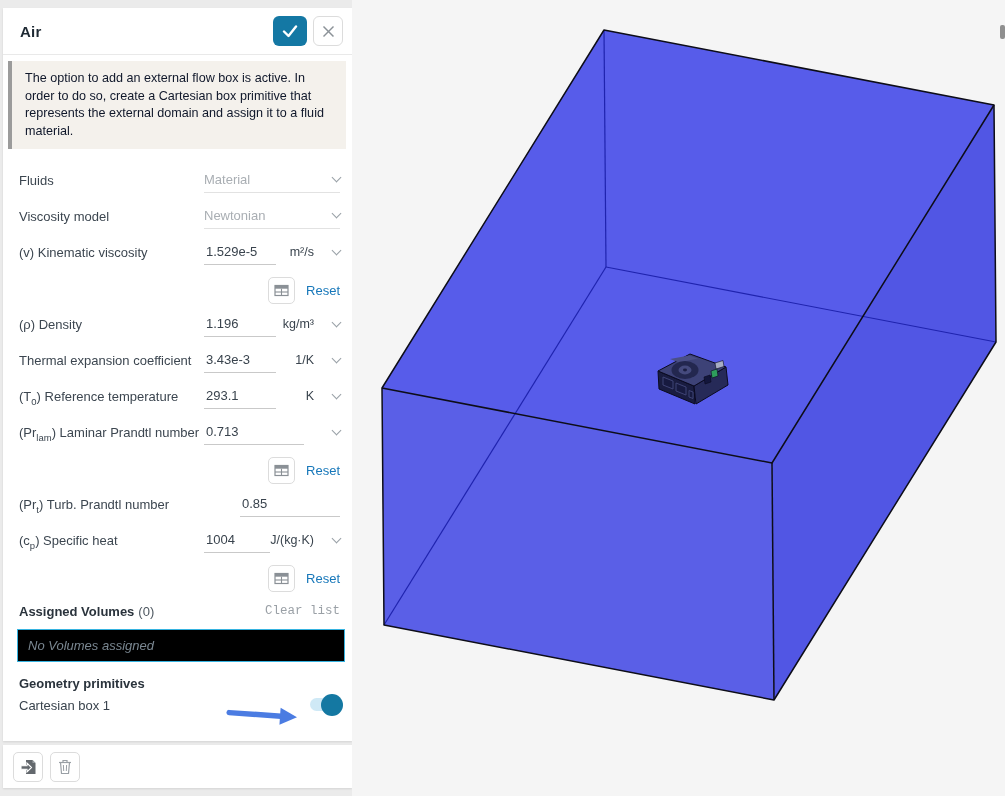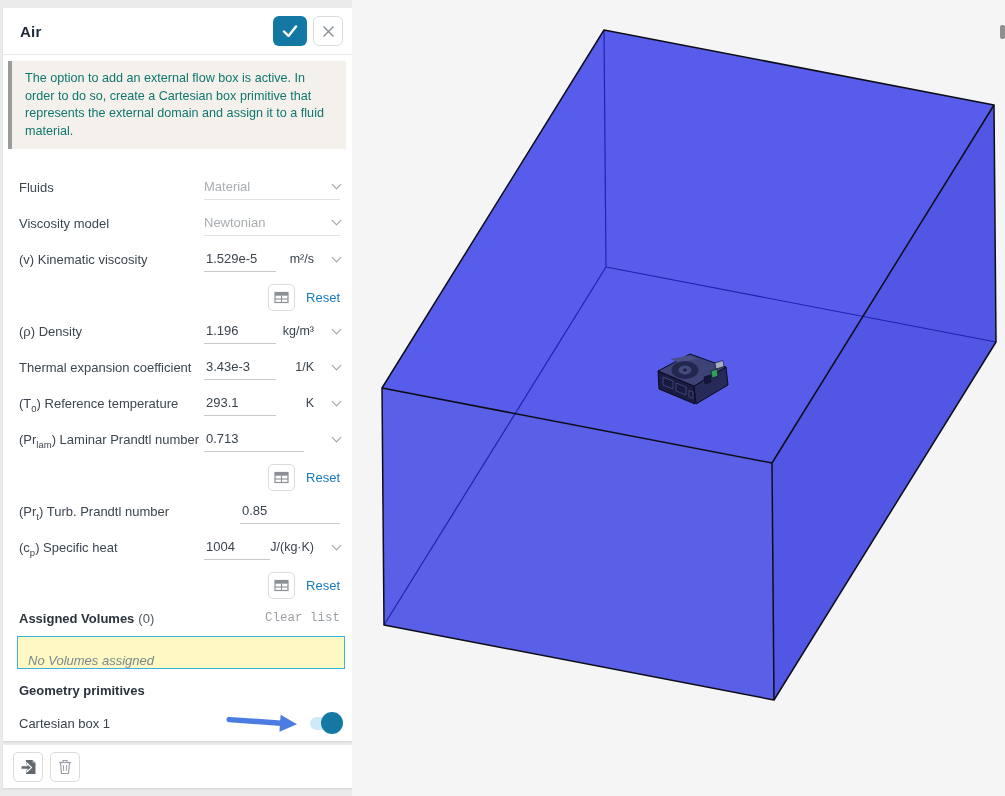--- a/index.html
+++ b/index.html
@@ -11,22 +11,22 @@
   .panel-bg { position:absolute; left:0; top:0; width:352px; height:796px; background:#ebebeb; }
   .card { position:absolute; background:#fff; box-shadow:0 1px 2px rgba(0,0,0,.10); }
   .card1 { left:3px; top:8px; width:349px; height:733px; }
   .card2 { left:3px; top:745px; width:349px; height:43px; display:flex; align-items:center; padding:0 0 0 10px; gap:7px; }
 
   .hdr { height:47px; border-bottom:1px solid #e9e9e9; display:flex; align-items:center; padding:0 9px 0 17px; }
   .hdr .ttl { flex:1; font-size:15px; font-weight:bold; color:#1e2933; letter-spacing:.2px; }
   .btn-apply { width:34px; height:30px; border:none; border-radius:6px; background:#1478A4; display:flex; align-items:center; justify-content:center; cursor:pointer; }
   .btn-close { width:30px; height:30px; border:1px solid #dcdcdc; border-radius:6px; background:#fff; display:flex; align-items:center; justify-content:center; margin-left:6px; cursor:pointer; }
 
-  .info { margin:6px 6px 8px 5px; background:#f4f1ec; border-left:4px solid #9b9b9b;
-    padding:9px 14px 9px 13px; font-size:12.6px; line-height:17.6px; color:#0f766e; height:88px; }
+  .info { margin:6px 6px 1px 5px; background:#f4f1ec; border-left:4px solid #9b9b9b;
+    padding:9px 14px 9px 13px; font-size:12.6px; line-height:17.6px; color:#0f172a; height:88px; }
 
   .form { padding:14px 12px 0 16px; }
   .row { height:36px; display:flex; align-items:center; }
   .lbl { flex:1; font-size:13px; color:#3c4650; }
   .lbl sub { font-size:9.5px; }
   .ctrl { width:136px; display:flex; align-items:center; }
   .sel { justify-content:space-between; border-bottom:1px solid #e2e2e2; padding-bottom:5px; }
   .selval { font-size:13px; color:#a9aeb3; }
   .chev { width:7px; height:7px; border-right:1.5px solid #98a0a6; border-bottom:1.5px solid #98a0a6;
     transform:rotate(45deg); display:inline-block; margin-bottom:3px; }
@@ -37,26 +37,26 @@
   .unit { font-size:12.5px; color:#39434d; padding-bottom:5px; display:flex; gap:19px; align-items:center; }
   .reset-row { height:36px; display:flex; justify-content:flex-end; align-items:center; gap:11px; }
   .tbl-btn { width:27px; height:27px; border:1px solid #dcdcdc; border-radius:5px; background:#fff;
     display:flex; align-items:center; justify-content:center; cursor:pointer; }
   .reset { font-size:13px; color:#1878BA; cursor:pointer; }
 
   .av-hdr { height:30px; display:flex; align-items:center; }
   .av-hdr .bold { font-size:13px; font-weight:bold; color:#2a333c; }
   .av-hdr .cnt { font-size:13px; color:#4c565f; margin-left:4px; flex:1; }
   .av-hdr .clear { font-size:12.5px; color:#9aa0a6; cursor:pointer;font-family:Liberation Mono, monospace; }
-  .av-box { margin:3px 0 0 -2px; width:328px; height:33px; background:#fef9c3; border:1px solid #36B3E0;
-    display:flex; align-items:flex-end; padding-left:10px; }
+  .av-box { margin:3px 0 0 -2px; width:328px; height:33px; background:#000000; border:1px solid #36B3E0;
+    display:flex; align-items:center; padding-left:10px; }
   .av-box span { font-style:italic; font-size:13px; color:#7a8791; }
 
   .gp-title { height:30px; margin-top:6px; display:flex; align-items:center; font-size:13px; font-weight:bold; color:#2a333c; }
-  .gp-row { height:36px; display:flex; align-items:center; position:relative; }
+  .gp-row { height:36px; display:flex; align-items:flex-start; position:relative; }
   .gp-row .lbl { font-size:13px; color:#39434d; }
   .arrow-svg { position:absolute; right:40px; top:4px; }
   .toggle { position:relative; width:26px; height:13px; background:#cfe9f6; border-radius:7px; margin-right:4px; cursor:pointer; }
   .toggle .knob { position:absolute; right:-7px; top:-4.5px; width:22px; height:22px; border-radius:50%; background:#1478A2; }
 
   .foot-btn { width:30px; height:30px; border:1px solid #dcdcdc; border-radius:5px; background:#fff;
     display:flex; align-items:center; justify-content:center; cursor:pointer; }
 
   
   .viewport { position:absolute; left:352px; top:0; width:653px; height:796px; }

